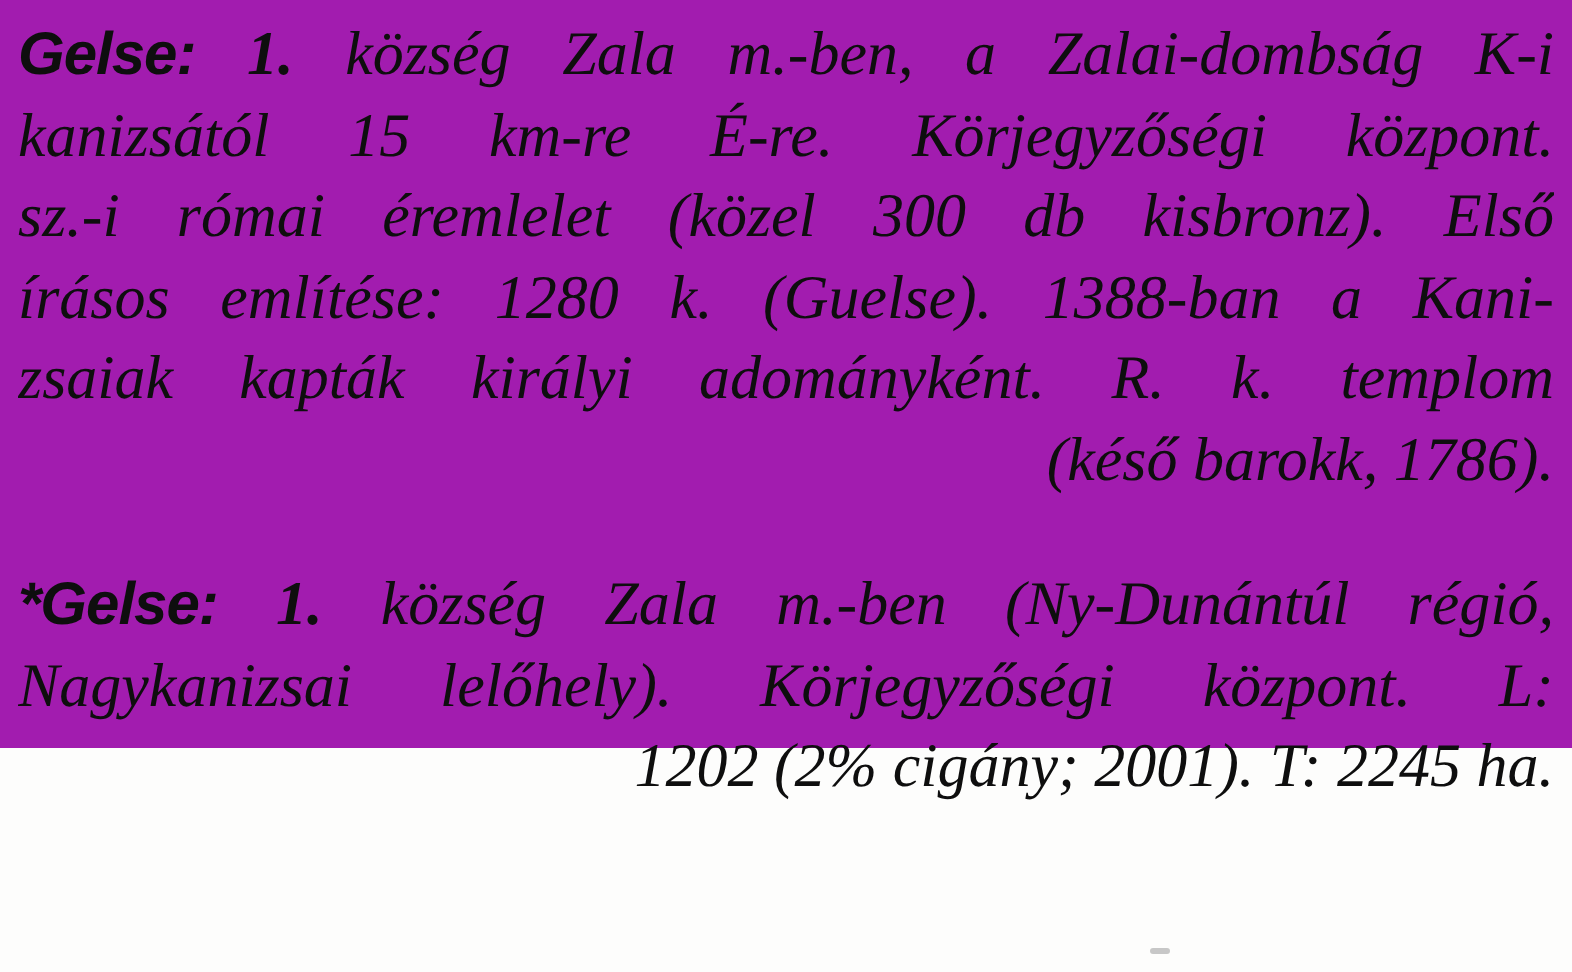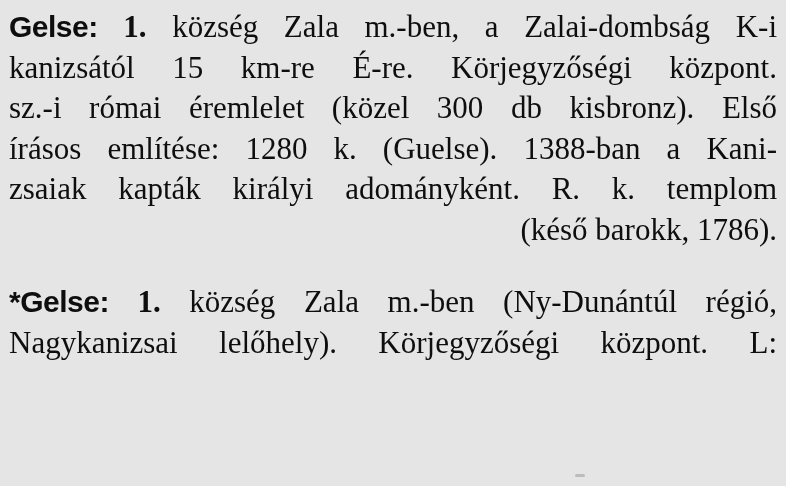--- a/index.html
+++ b/index.html
@@ -6,24 +6,25 @@
     margin: 0;
     padding: 0;
     width: 786px;
     height: 486px;
     background: #fdfdfc;
     overflow: hidden;
   }
   .page {
     box-sizing: border-box;
     width: 786px;
-    height: 486px;
+    height: 374px;
     padding: 7px 9px 0 9px;
-    background: #e5e5e5;
+    background: #a21caf;
     position: relative;
+    font-style: italic;
   }
   .paragraph {
     margin: 0;
   }
   .paragraph + .paragraph {
     margin-top: 32px;
   }
   .line {
     font-family: "Liberation Serif", serif;
     font-size: 31px;
@@ -67,16 +68,17 @@
         <div class="line just"><span class="seg-headword">Gelse:</span><span class="seg-plain"> </span><span class="seg-boldserif">1.</span><span class="seg-plain"> község Zala m.-ben, a Zalai-dombság K-i</span></div>
         <div class="line just"><span class="seg-plain">kanizsától 15 km-re É-re. Körjegyzőségi központ.</span></div>
         <div class="line just"><span class="seg-plain">sz.-i római éremlelet (közel 300 db kisbronz). Első</span></div>
         <div class="line just"><span class="seg-plain">írásos említése: 1280 k. (Guelse). 1388-ban a Kani-</span></div>
         <div class="line just"><span class="seg-plain">zsaiak kapták királyi adományként. R. k. templom</span></div>
         <div class="line"><span class="seg-plain">(késő barokk, 1786).</span></div>
       </div>
       <div class="paragraph">
         <div class="line just"><span class="seg-headword">*Gelse:</span><span class="seg-plain"> </span><span class="seg-boldserif">1.</span><span class="seg-plain"> község Zala m.-ben (Ny-Dunántúl régió,</span></div>
         <div class="line just"><span class="seg-plain">Nagykanizsai lelőhely). Körjegyzőségi központ. L:</span></div>
+        <div class="line"><span class="seg-plain">1202 (2% cigány; 2001). T: 2245 ha.</span></div>
       </div>
     </div>
   <div class="speck"></div>
 </div>
 
 </body></html>

